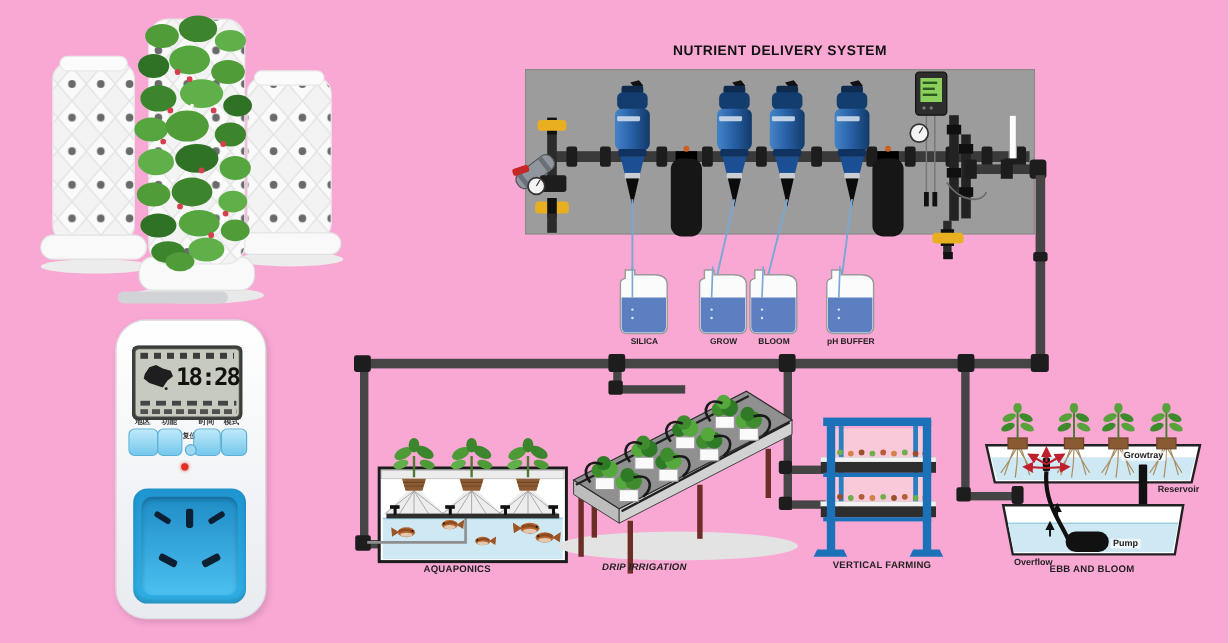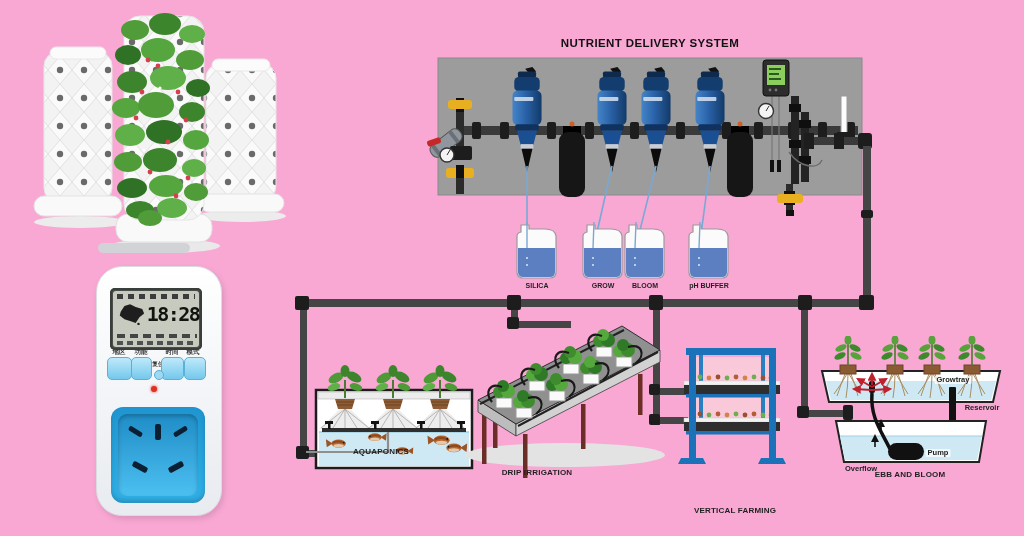--- a/index.html
+++ b/index.html
@@ -502,23 +502,23 @@
     <path d="M875,447 L875,436" stroke="#111" stroke-width="1.6" marker-end="url(#mb)"></path>
     <rect x="888" y="443" width="36" height="17" rx="8.5" fill="#111"></rect>
   </g>
 </svg>
 
 <div class="lbl lbl-title" style="left:650px;top:38px;">NUTRIENT DELIVERY SYSTEM</div>
 <div class="lbl lbl-sm" style="left:537px;top:282px;">SILICA</div>
 <div class="lbl lbl-sm" style="left:603px;top:282px;">GROW</div>
 <div class="lbl lbl-sm" style="left:645px;top:282px;">BLOOM</div>
 <div class="lbl lbl-sm" style="left:709px;top:282px;">pH BUFFER</div>
-<div class="lbl lbl-md" style="left:381px;top:448px;">AQUAPONICS</div>
-<div class="lbl lbl-md" style="left:537px;top:469px;">DRIP IRRIGATION</div>
-<div class="lbl lbl-md" style="left:735px;top:467px;margin-top:40px;">VERTICAL FARMING</div>
+<div class="lbl lbl-md" style="left:381px;top:471px;">AQUAPONICS</div>
+<div class="lbl lbl-md" style="left:537px;top:469px;font-style:italic;">DRIP IRRIGATION</div>
+<div class="lbl lbl-md" style="left:735px;top:467px;">VERTICAL FARMING</div>
 <div class="lbl lbl-md" style="left:910px;top:471px;">EBB AND BLOOM</div>
 <div class="anno boxed" style="left:953px;top:376px;">Growtray</div>
 <div class="anno" style="left:982px;top:404px;">Reservoir</div>
 <div class="anno" style="left:861px;top:465px;">Overflow</div>
 <div class="anno boxed" style="left:938px;top:449px;text-align:center;">Pump</div>
 
 <div class="photo-bar"></div>
 <div class="timer-body"></div>
 <div class="lcd"></div>
 <div class="lcd-screen"></div>

